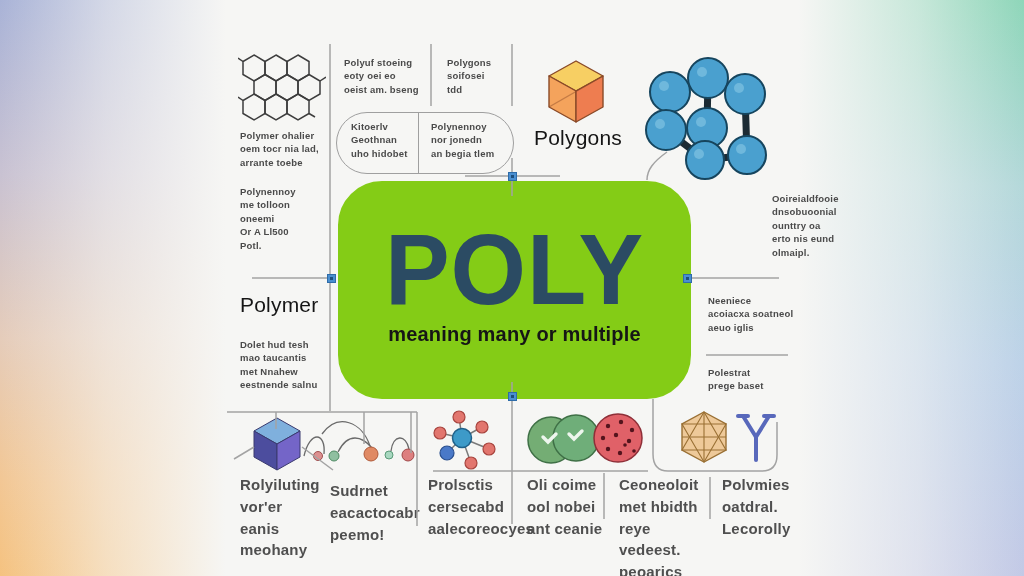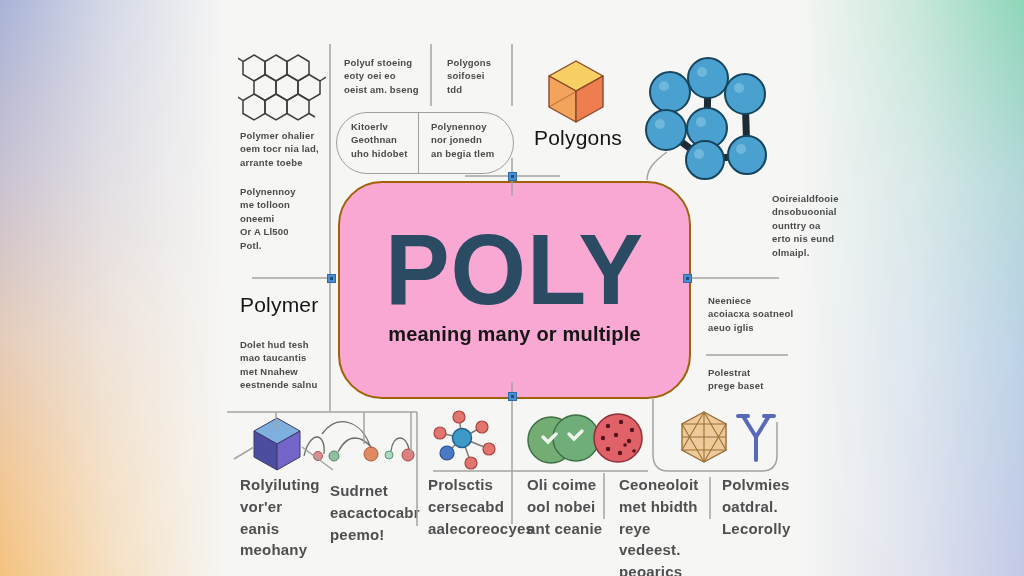--- a/index.html
+++ b/index.html
@@ -21,21 +21,21 @@
     color:#4a4a4a;font-weight:bold;white-space:pre-line;}
   .biglabel{position:absolute;font-size:21px;font-weight:normal;color:#151515;letter-spacing:.2px;}
 
   .boxA{position:absolute;left:336px;top:112px;width:176px;height:60px;
     border:1.6px solid #9f9f9f;border-radius:31px;display:flex;}
   .boxA .cell1{width:82px;border-right:1.6px solid #9f9f9f;padding:7px 4px 0 14px;box-sizing:border-box;}
   .boxA .cell2{flex:1;padding:7px 4px 0 12px;box-sizing:border-box;}
   .boxA .txtc{font-size:9.5px;line-height:1.42;color:#4a4a4a;font-weight:bold;white-space:pre-line;letter-spacing:.2px;}
 
   .polybox{position:absolute;left:338px;top:181px;width:349px;height:214px;
-    background:#f9a8d4;border:2px solid #a16207;border-radius:44px;
+    background:#84cc16;border:2px solid #84cc16;border-radius:44px;
     display:flex;flex-direction:column;align-items:center;justify-content:center;}
   .polyword{font-size:97px;font-weight:bold;color:#2b4b63;line-height:.9;
     letter-spacing:1px;transform:scaleY(1.04);margin-top:-8px;}
   .polysub{font-size:20px;font-weight:bold;color:#161616;margin-top:10px;letter-spacing:.2px;}
 
   .node{position:absolute;width:9px;height:9px;background:#4a8fd0;border:1px solid #2e6ca9;
     box-sizing:border-box;z-index:6;}
   .node::after{content:"";position:absolute;left:2px;top:2px;width:3px;height:3px;background:#1d4f7e;}
 
   svg.lines{position:absolute;left:0;top:0;z-index:5;pointer-events:none;}

